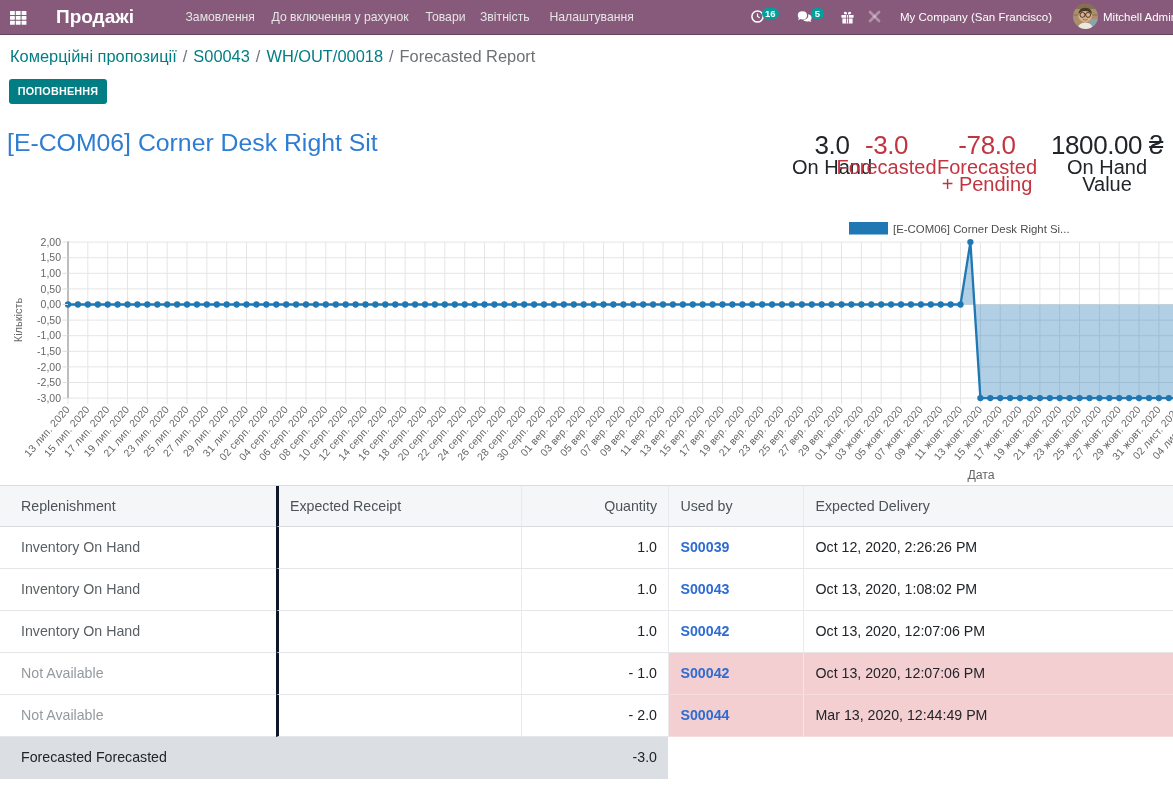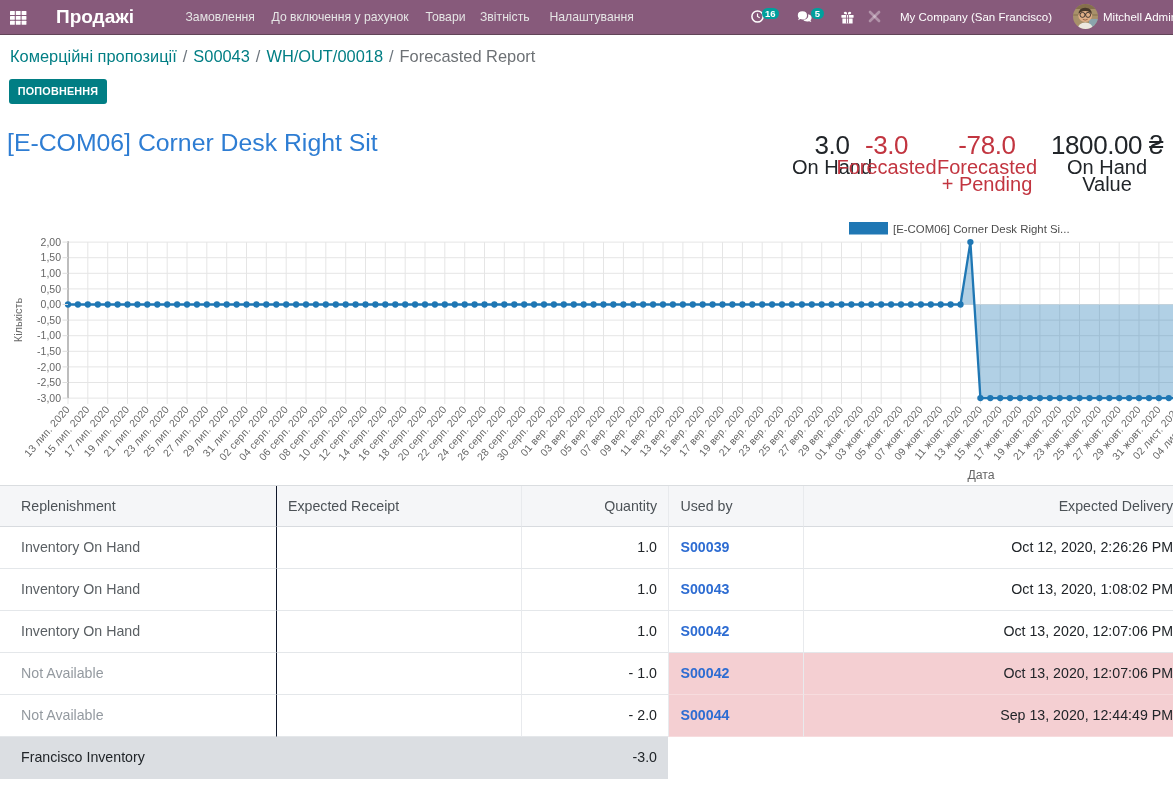--- a/index.html
+++ b/index.html
@@ -13,24 +13,24 @@
 .crumbs .last { color:#6d7175; }
 .btn { position:absolute; left:9px; top:79px; width:98px; height:25px; background:#017e84; color:#fff; font-size:10.8px; font-weight:bold; text-align:center; line-height:25px; border-radius:3px; letter-spacing:0.2px; }
 .title { position:absolute; left:7px; top:129px; font-size:24.8px; color:#2e7dd3; white-space:nowrap; }
 .stat { position:absolute; text-align:center; transform:translateX(-50%); }
 .stat .num { font-size:26px; color:#212529; line-height:27px; letter-spacing:-0.4px; }
 .stat .lab { font-size:20px; color:#212529; margin-top:0; line-height:16.5px; }
 .stat.red .num, .stat.red .lab { color:#c23540; }
 .trow { display:flex; height:42px; line-height:41px; color:#5b6064; }
 .trow .c { border-bottom:1px solid #e4e7ea; overflow:hidden; white-space:nowrap; }
 .trow .c1 { width:276px; padding-left:21px; }
-.trow .c2 { width:245px; padding-left:11px; border-left:1px solid #0f172a; }
+.trow .c2 { width:245px; padding-left:11px; border-left:3px solid #0f172a; }
 .trow .c3 { width:147px; padding-right:11px; border-left:1px solid #e8eaed; text-align:right; }
 .trow .c4 { width:135px; padding-left:11.5px; border-left:1px solid #e8eaed; }
-.trow .c5 { width:370px; padding-left:11.5px; border-left:1px solid #e8eaed;text-align:right; }
+.trow .c5 { width:370px; padding-left:11.5px; border-left:1px solid #e8eaed; }
 .thead { height:42px; background:#f5f6f8; border-top:1px solid #dadde0; color:#4c5257; }
 .thead .c { border-bottom:1px solid #d8dbdf; }
 .qty { color:#212529; }
 .datec { color:#212529; }
 .dim { color:#949aa0; }
 .norm { color:#5b6064; }
 .lnk { color:#2d6cd2; font-weight:bold; }
 .pinkcell { background:#f4cfd2; border-bottom-color:#f7dcde !important; }
 .foot .c1, .foot .c2, .foot .c3 { background:#dbdee2; color:#212529; border-bottom:none; border-left:none !important; }
 .foot .nob { border:none; }
@@ -424,21 +424,21 @@
       <div class="c c2"></div>
       <div class="c c3 qty">- 1.0</div>
       <div class="c c4 pinkcell"><span class="lnk">S00042</span></div>
       <div class="c c5 pinkcell datec">Oct 13, 2020, 12:07:06 PM</div>
     </div>
 <div class="trow">
       <div class="c c1 dim">Not Available</div>
       <div class="c c2"></div>
       <div class="c c3 qty">- 2.0</div>
       <div class="c c4 pinkcell"><span class="lnk">S00044</span></div>
-      <div class="c c5 pinkcell datec">Sep 13, 2020, 12:44:49 PM</div>
+      <div class="c c5 pinkcell datec">Mar 13, 2020, 12:44:49 PM</div>
     </div>
 <div class="trow foot">
-      <div class="c c1">Francisco Inventory</div>
+      <div class="c c1">Forecasted Forecasted</div>
       <div class="c c2"></div>
       <div class="c c3 qty">-3.0</div>
       <div class="c c4 nob"></div>
       <div class="c c5 nob"></div>
     </div>
 </div>
 </body></html>

